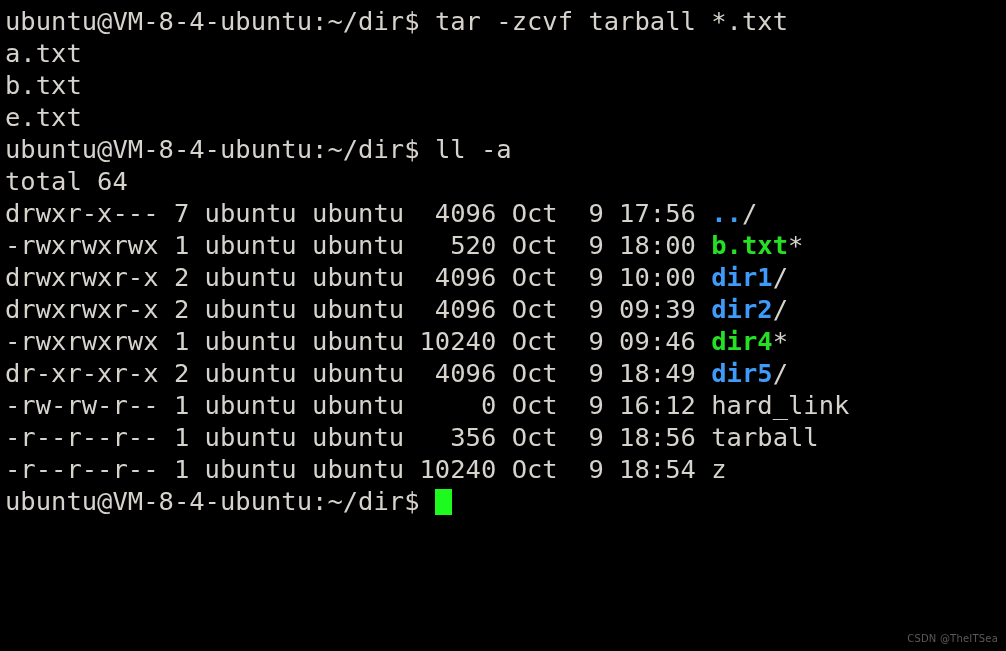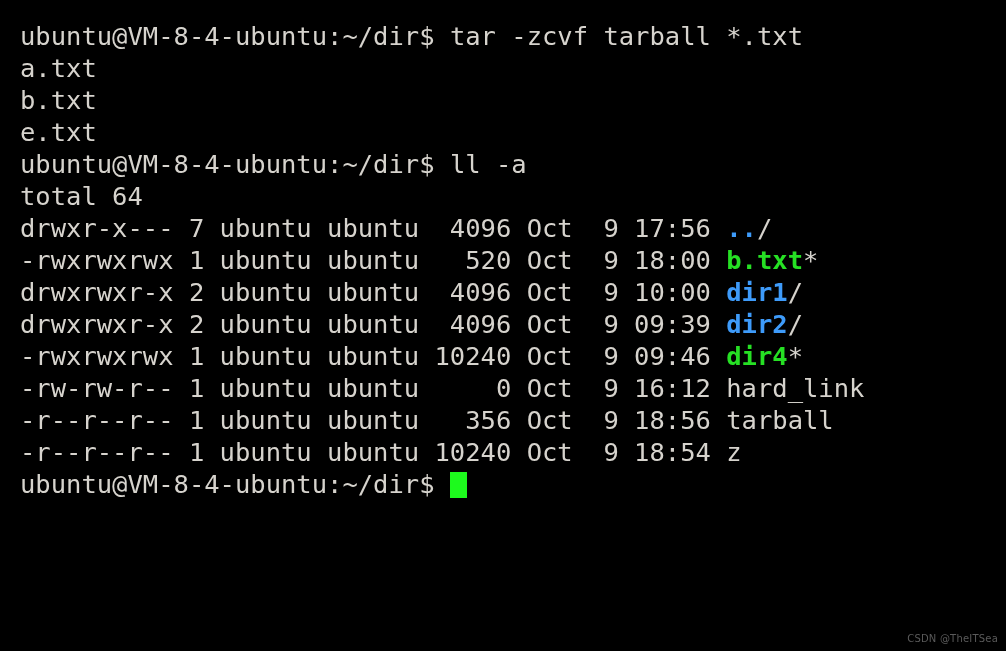--- a/index.html
+++ b/index.html
@@ -11,21 +11,21 @@
     width: 1006px;
     height: 651px;
     overflow: hidden;
     font-family: "DejaVu Sans Mono", monospace;
   }
   #terminal {
     position: relative;
     width: 1006px;
     height: 651px;
     background: #000000;
-    padding: 16px;
+    padding: 1px;
     box-sizing: border-box;
   }
   .screen {
     padding: 4px 0 0 4px;
     box-sizing: border-box;
   }
   .line {
     height: 32px;
     line-height: 32px;
     font-size: 25.5px;
@@ -70,20 +70,21 @@
     <div class="line"><span>ubuntu@VM-8-4-ubuntu:~/dir$ </span><span>ll -a</span></div>
 
     <div class="line"><span>total 64</span></div>
 
     <div id="listing-container">
         <div class="line"><span class="c-white">drwxr-x--- 7 ubuntu ubuntu  4096 Oct  9 17:56 </span><span class="c-blue">..</span><span class="c-white">/</span></div>
         <div class="line"><span class="c-white">-rwxrwxrwx 1 ubuntu ubuntu   520 Oct  9 18:00 </span><span class="c-green">b.txt</span><span class="c-white">*</span></div>
         <div class="line"><span class="c-white">drwxrwxr-x 2 ubuntu ubuntu  4096 Oct  9 10:00 </span><span class="c-blue">dir1</span><span class="c-white">/</span></div>
         <div class="line"><span class="c-white">drwxrwxr-x 2 ubuntu ubuntu  4096 Oct  9 09:39 </span><span class="c-blue">dir2</span><span class="c-white">/</span></div>
         <div class="line"><span class="c-white">-rwxrwxrwx 1 ubuntu ubuntu 10240 Oct  9 09:46 </span><span class="c-green">dir4</span><span class="c-white">*</span></div>
+        <div class="line"><span class="c-white">dr-xr-xr-x 2 ubuntu ubuntu  4096 Oct  9 18:49 </span><span class="c-blue">dir5</span><span class="c-white">/</span></div>
         <div class="line"><span class="c-white">-rw-rw-r-- 1 ubuntu ubuntu     0 Oct  9 16:12 </span><span class="c-white">hard_link</span></div>
         <div class="line"><span class="c-white">-r--r--r-- 1 ubuntu ubuntu   356 Oct  9 18:56 </span><span class="c-white">tarball</span></div>
         <div class="line"><span class="c-white">-r--r--r-- 1 ubuntu ubuntu 10240 Oct  9 18:54 </span><span class="c-white">z</span></div>
       </div>
 
     <div class="line"><span>ubuntu@VM-8-4-ubuntu:~/dir$ </span><span class="cursor"></span></div>
 
   </div>
   <div class="watermark">CSDN @TheITSea</div>
 </div>

